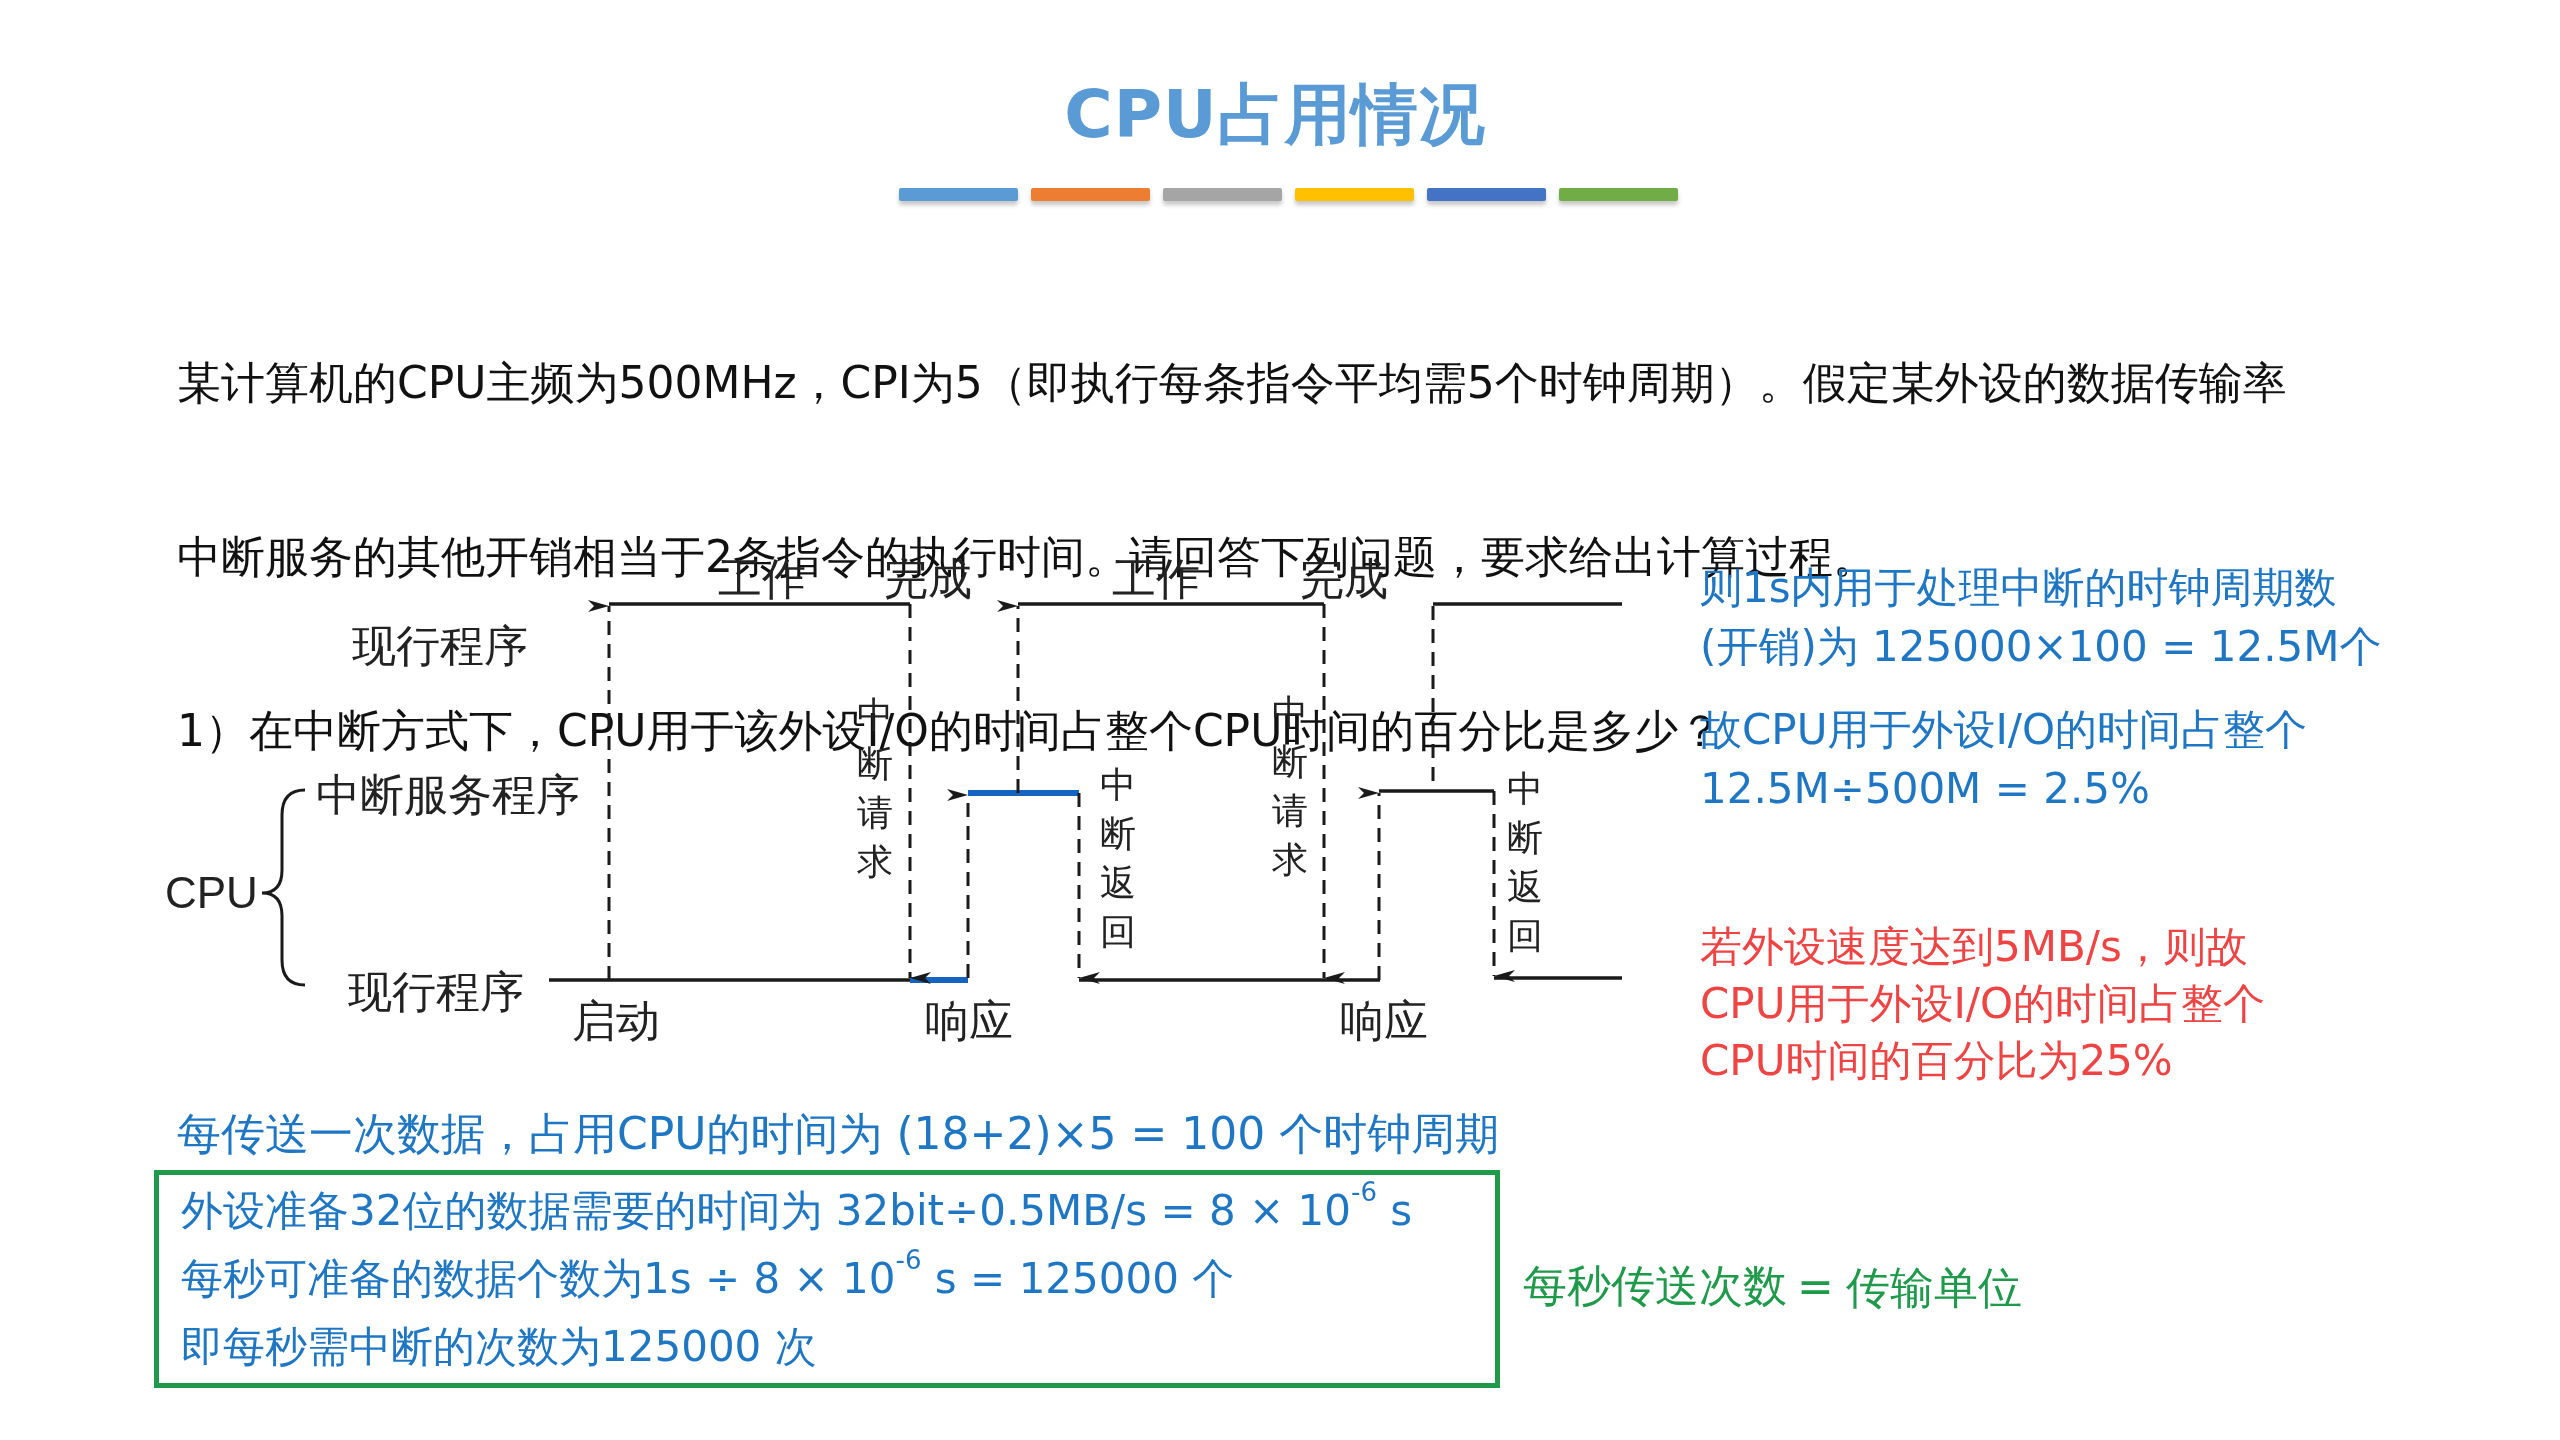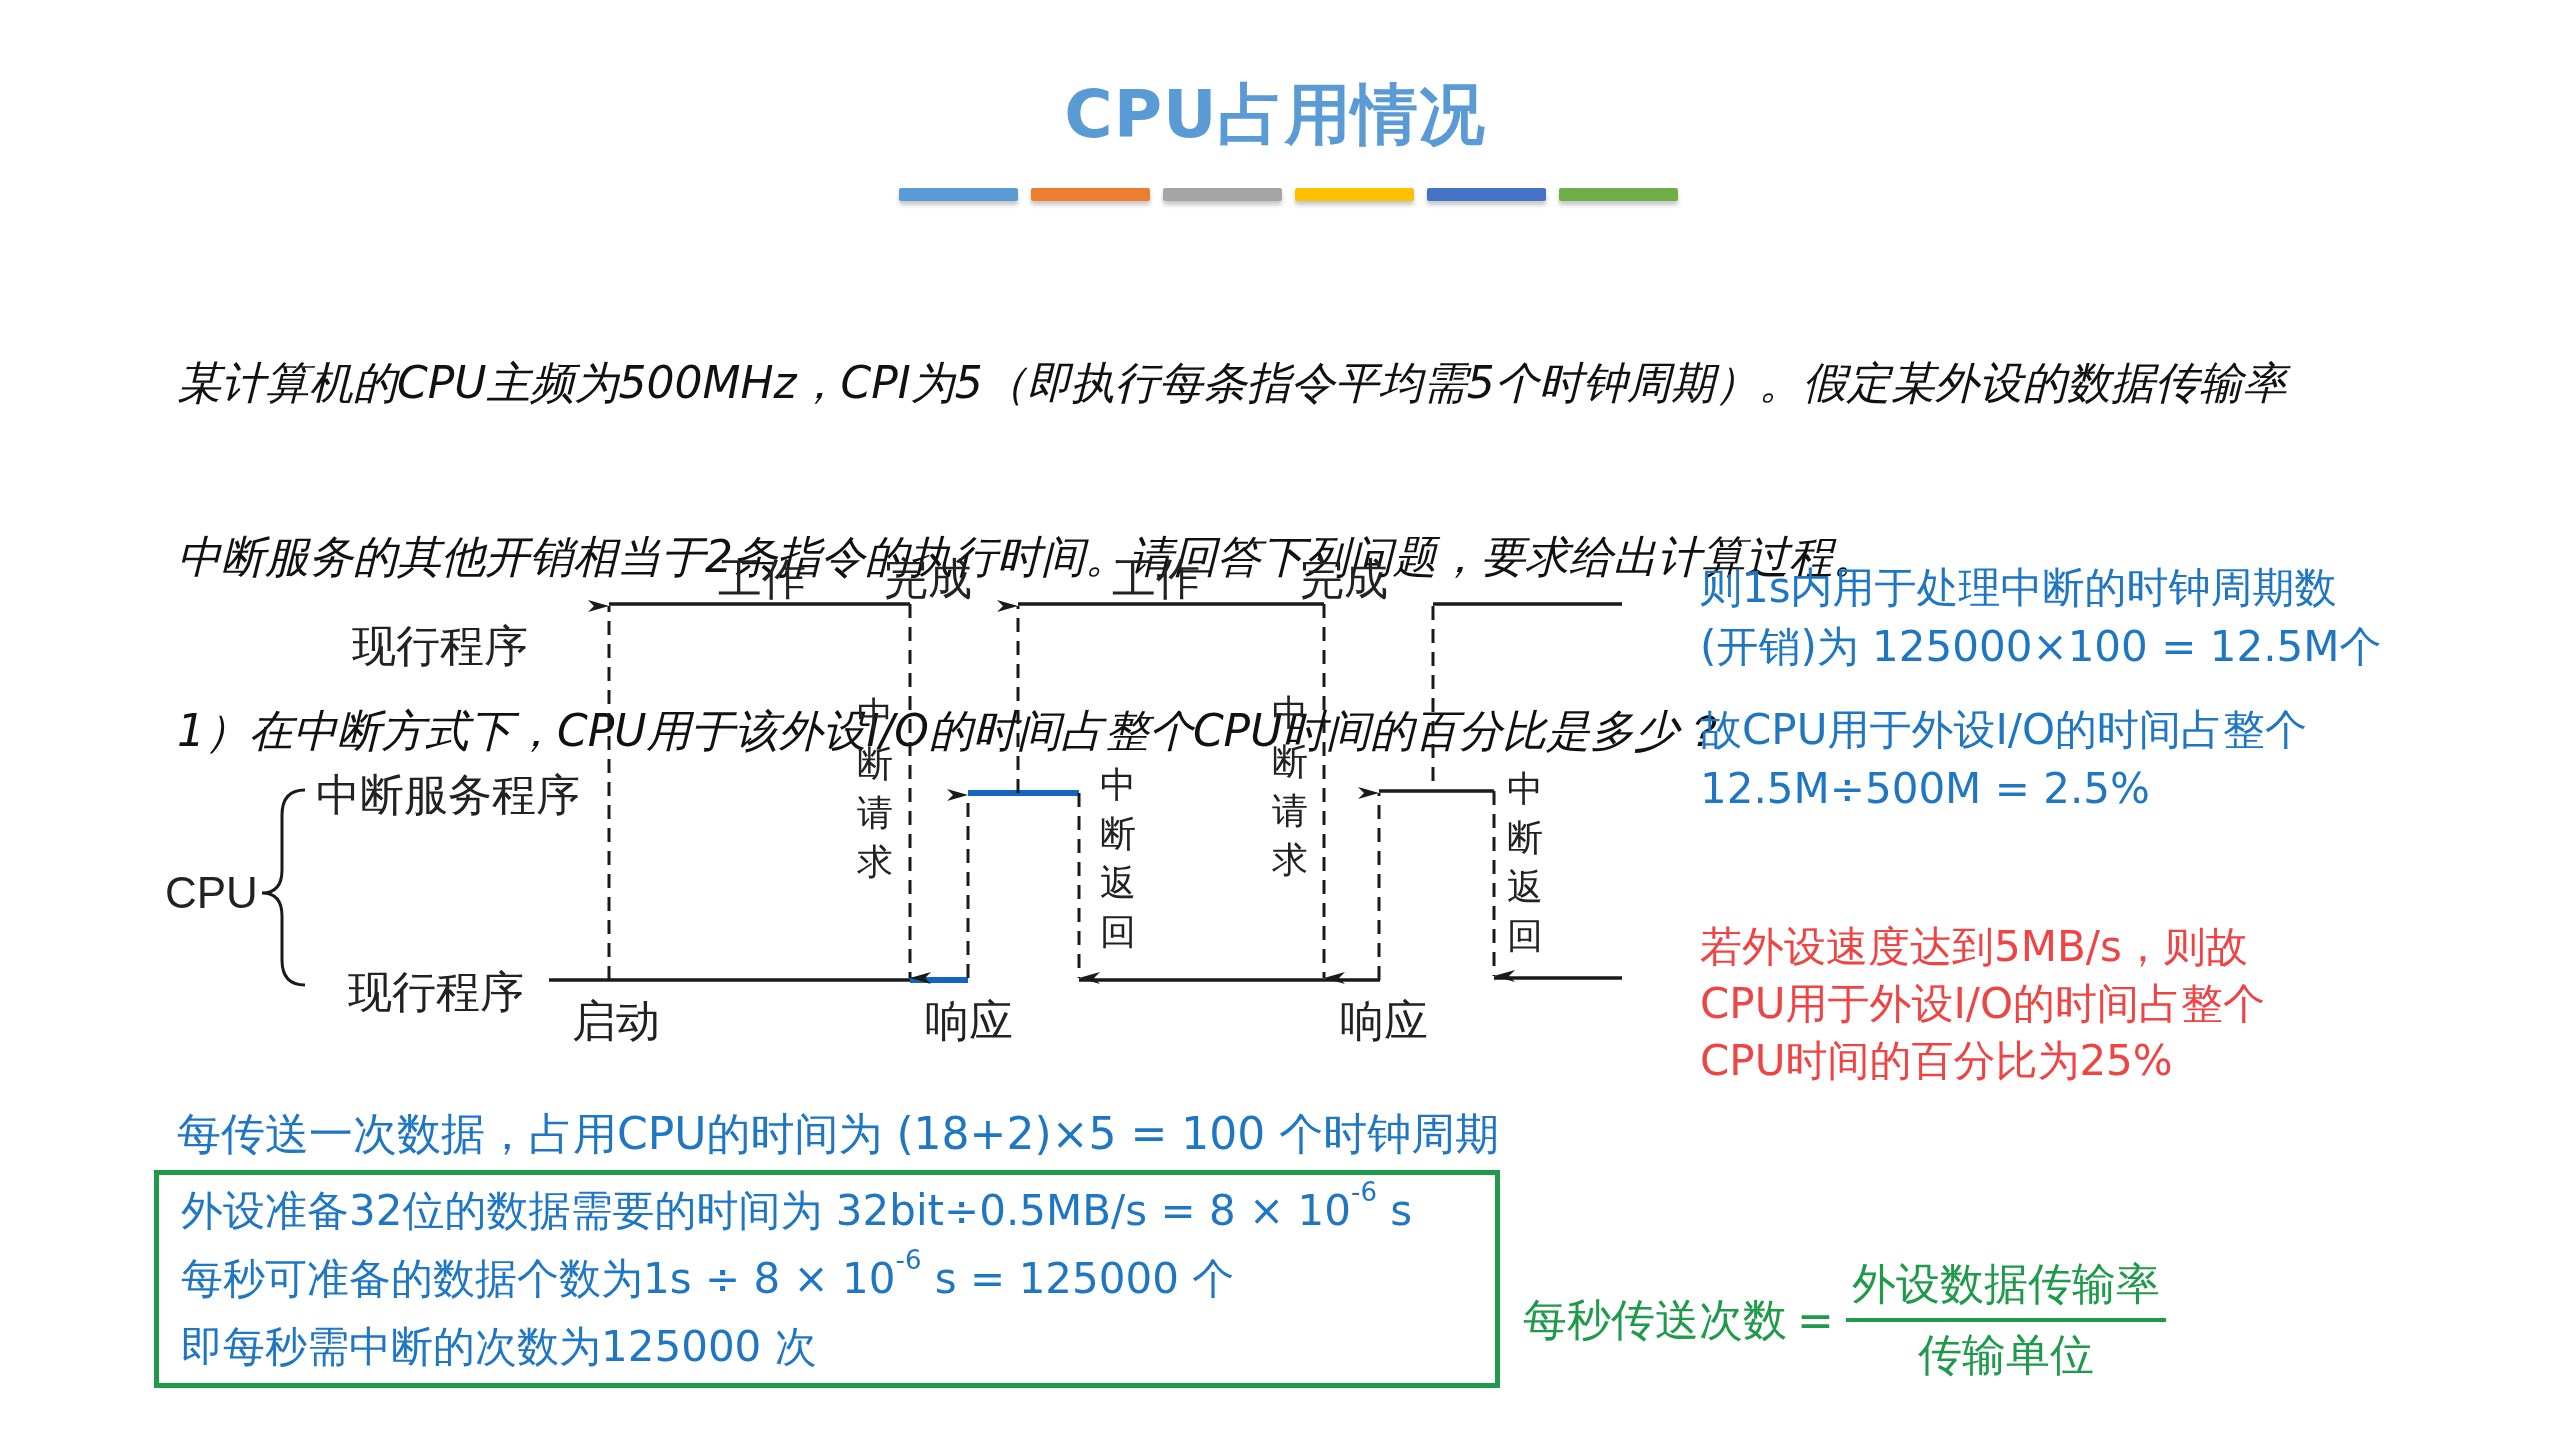--- a/index.html
+++ b/index.html
@@ -4,21 +4,21 @@
 <style>
   html, body { margin:0; padding:0; background:#ffffff; }
   body { width:2560px; height:1440px; position:relative; overflow:hidden;
          font-family:"DejaVu Sans", "Liberation Sans", sans-serif; }
   .abs { position:absolute; }
   .title { left:0; width:2550px; top:70px; text-align:center; font-size:66px; font-weight:bold;
            color:#5b9bd5; letter-spacing:1px; }
   .bars { top:188px; left:899px; display:flex; gap:13px; }
   .bar { width:119px; height:13px; border-radius:2px; box-shadow:0 4px 4px rgba(0,0,0,0.22); }
   .para { left:177px; font-size:44px; color:#111; line-height:58px; top:238px; white-space:pre; }
-  .para div { height:58px;font-style:italic; }
+  .para div { height:58px; }
   .diag-label { font-family:Liberation Sans, sans-serif; font-size:44px; color:#222; white-space:nowrap; }
   .vlabel { font-family:"DejaVu Serif","Liberation Serif",serif; font-size:36px; color:#222;
             width:40px; line-height:49px; text-align:center; }
   .right-blue { color:#1f77c4; font-size:42px; line-height:59px; white-space:nowrap; }
   .right-red { color:#ef4444; font-size:42px; line-height:57px; white-space:nowrap; }
   .blue-line { left:177px; top:1105px; font-size:44px; color:#1f77c4; white-space:nowrap; }
   .greenbox { left:154px; top:1170px; width:1336px; height:208px; border:5px solid #1e9a4a; }
   .greenbox .ln { position:absolute; left:22px; font-size:42px; color:#1f77c4; white-space:nowrap; }
   sup { font-size:26px; vertical-align:top; position:relative; top:-6px; }
   .formula { left:1523px; top:1255px; color:#1e9a4a; font-size:44px; display:flex; align-items:center; white-space:nowrap; }
@@ -137,16 +137,15 @@
 <div class="abs greenbox">
   <div class="ln" style="top:8px"><span>外设准备32位的数据需要的时间为 32bit÷0.5MB/s = 8 × 10</span><sup>-6</sup><span> s</span></div>
   <div class="ln" style="top:76px"><span>每秒可准备的数据个数为1s ÷ 8 × 10</span><sup>-6</sup><span> s = 125000 个</span></div>
   <div class="ln" style="top:144px">即每秒需中断的次数为125000 次</div>
 </div>
 
 <div class="abs formula">
   <span>每秒传送次数</span>
   <span style="margin-left:10px">=</span>
   <span class="frac">
-    <span class="num">外设数据传输率</span>
     <span class="den">传输单位</span>
   </span>
 </div>
 
 </body></html>

